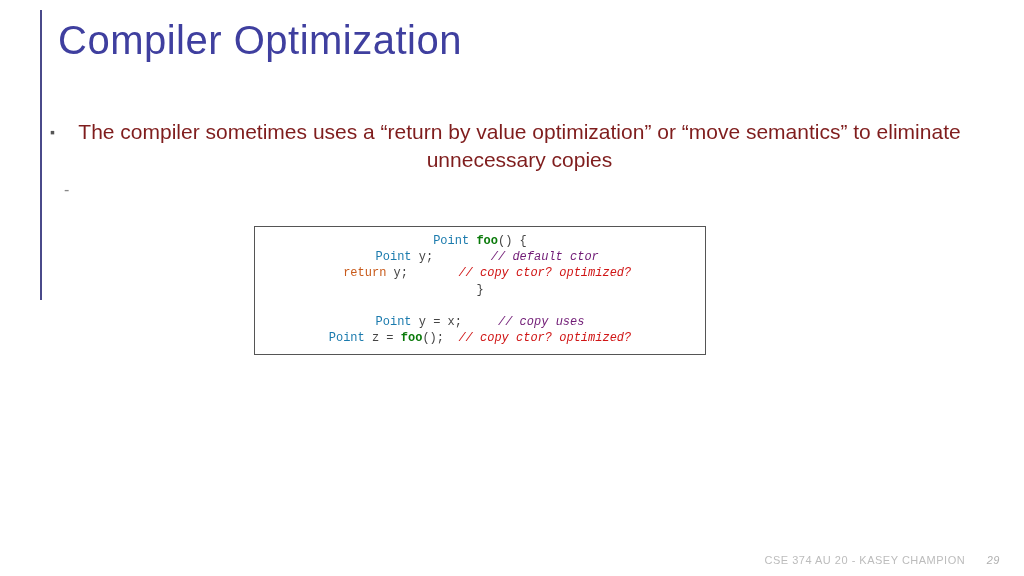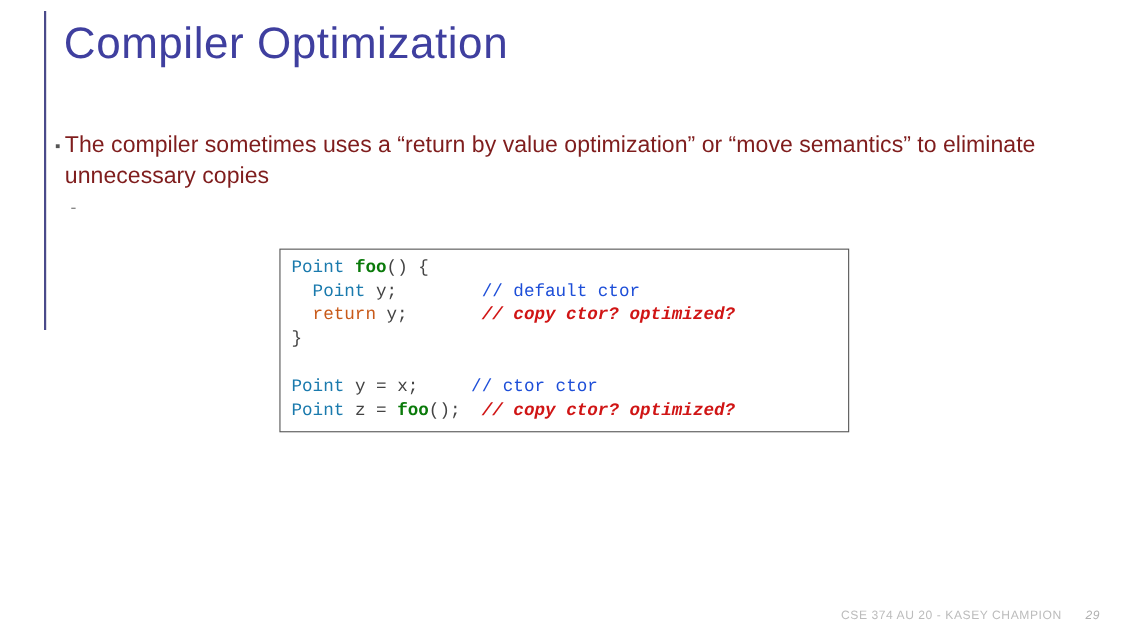--- a/index.html
+++ b/index.html
@@ -1,15 +1,15 @@
 <!DOCTYPE html>
 <html><head>
 <meta charset="utf-8">
 <style>
-  * { margin: 0; padding: 0; box-sizing: border-box; }
+  * { margin: 0; padding: 0; box-sizing: border-box; text-align: center; }
   body {
     width: 1024px;
     height: 576px;
     background: #ffffff;
     font-family: "Segoe UI", Arial, sans-serif;
     position: relative;
     overflow: hidden;
   }
   .title-bar {
     position: absolute;
@@ -62,35 +62,35 @@
     margin-top: 2px;
   }
   .subbullet-text {
     font-size: 18px;
     color: #222;
   }
   .code-box {
     position: absolute;
     left: 254px;
     top: 226px;
-    width: 518px;
+    width: 452px;
     border: 1px solid #555;
     padding: 6px 10px 8px 10px;
     font-family: "Courier New", monospace;
-    font-size: 16px;
+    font-size: 12px;
     line-height: 1.35;
     background: #fff;
   }
   .code-line { white-space: pre; }
   .c-type { color: #1a7aad; }
   .c-func { color: #0a7a0a; font-weight: bold; }
   .c-kw   { color: #c85a1a; }
   .c-punct{ color: #444; }
-  .c-comment { color: #1d4ed8; }
-  .c-hot  { color: #d01515; font-style: italic; font-weight: bold; }
+  .c-comment { color: #701a75; font-style: italic; }
+  .c-hot  { color: #d01515; font-style: italic; font-weight: normal; }
   .footer {
     position: absolute;
     right: 24px;
     bottom: 10px;
     font-size: 11px;
     color: #bcbcbc;
     letter-spacing: 0.5px;
   }
   .footer .pg {
     margin-left: 18px;
@@ -114,20 +114,20 @@
     <span class="subbullet-marker">-</span>
   </div>
 </div>
 
 <div class="code-box">
   <div class="code-line"><span class="c-type">Point</span> <span class="c-func">foo</span><span class="c-punct">() {</span></div>
   <div class="code-line"><span>  </span><span class="c-type">Point</span><span class="c-punct"> y;</span><span>        </span><span class="c-comment">// default ctor</span></div>
   <div class="code-line"><span>  </span><span class="c-kw">return</span><span class="c-punct"> y;</span><span>       </span><span class="c-hot">// copy ctor? optimized?</span></div>
   <div class="code-line"><span class="c-punct">}</span></div>
   <div class="code-line"><span></span>&nbsp;</div>
-  <div class="code-line"><span class="c-type">Point</span><span class="c-punct"> y = x;</span><span>     </span><span class="c-comment">// ctor ctor</span></div>
+  <div class="code-line"><span class="c-type">Point</span><span class="c-punct"> y = x;</span><span>     </span><span class="c-comment">// copy uses</span></div>
   <div class="code-line"><span class="c-type">Point</span><span class="c-punct"> z = </span><span class="c-func">foo</span><span class="c-punct">();</span><span>  </span><span class="c-hot">// copy ctor? optimized?</span></div>
 </div>
 
 <div class="footer">
   <span>CSE 374 AU 20 - KASEY CHAMPION</span>
   <span class="pg">29</span>
 </div>
 
 </body></html>

